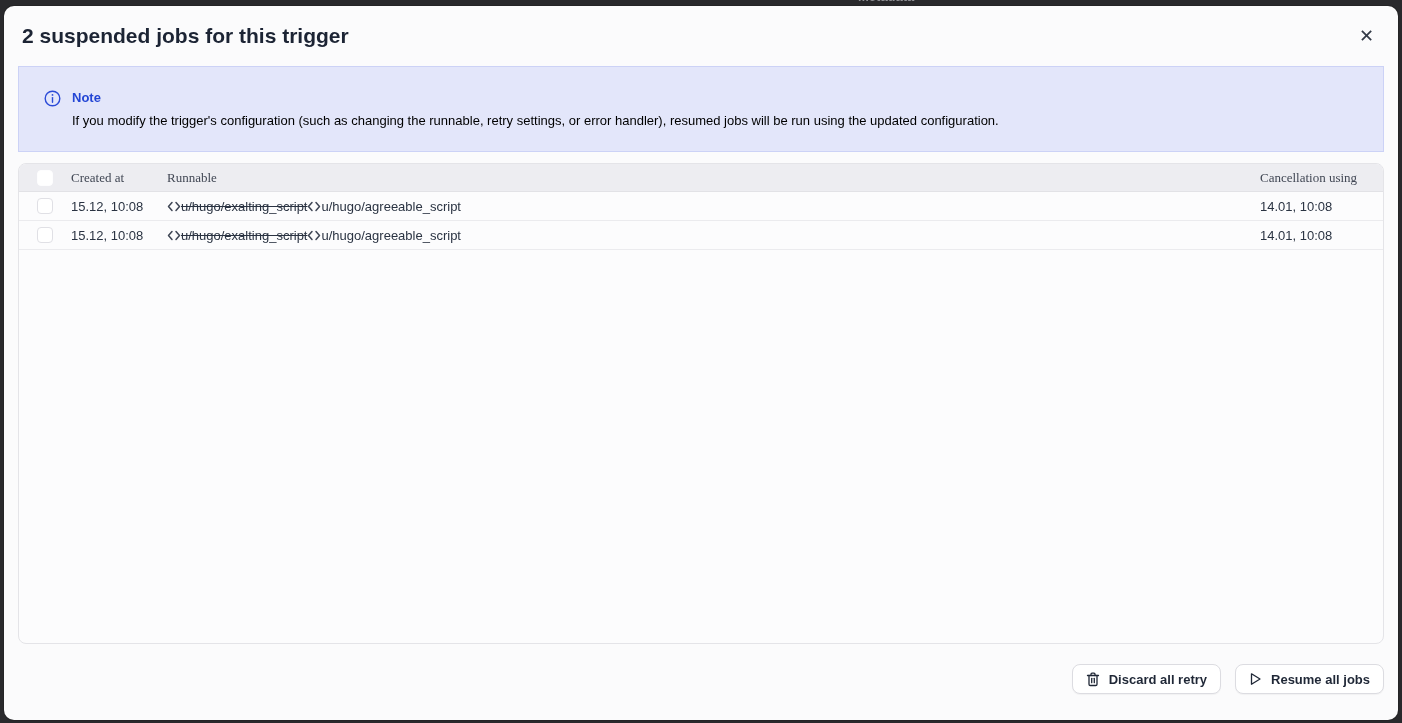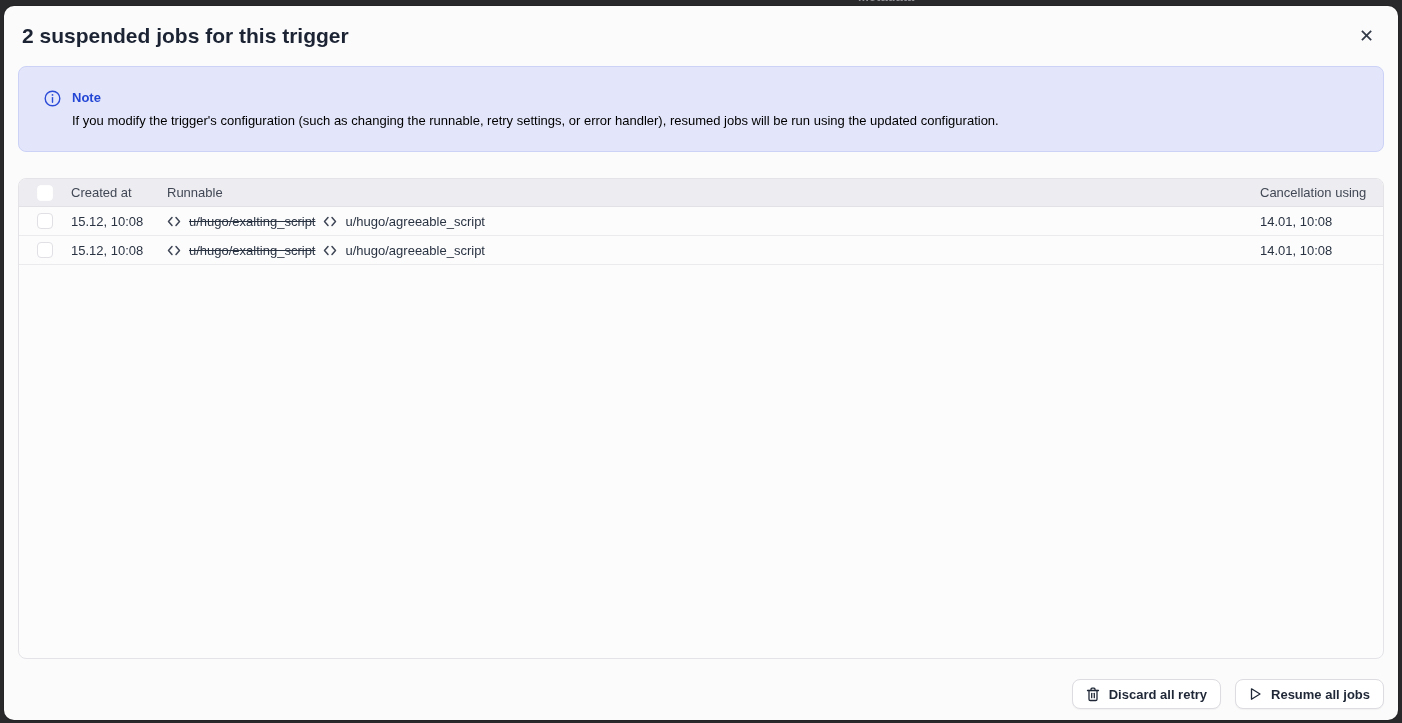--- a/index.html
+++ b/index.html
@@ -44,24 +44,24 @@
     font-size: 18px; line-height: 1; color: #333a47;
     padding: 4px 6px;
   }
 
   
   .note {
     flex: 0 0 auto;
     height: 86px;
     background: #e3e6fa;
     border: 1px solid #ccd2f6;
-    border-radius: 8px;
+    border-radius: 0;
     padding: 23px 24px 0 25px;
     display: flex; align-items: flex-start;
-    margin-bottom: 26px;
+    margin-bottom: 11px;
   }
   .note-icon { flex: 0 0 auto; margin-right: 11px; margin-top: 0px; display: inline-flex; }
   .note-texts { display: flex; flex-direction: column; gap: 8px; }
   .note-title { font-size: 13px; font-weight: 700; color: #2446d5; }
   .note-body  { font-size: 13px; color: #000000; }
 
   
   .table-card {
     flex: 0 0 auto;
     height: 481px;
@@ -73,36 +73,36 @@
   }
   .t-row {
     display: grid;
     grid-template-columns: 52px 96px 1fr 123px;
     align-items: center;
   }
   .t-head {
     height: 28px;
     background: #ededf1;
     border-bottom: 1px solid #e2e2e6;
-    font-size: 13px; color: #414754;
+    font-size: 13px; color: #414754; font-family: Liberation Serif, serif;
   }
   .t-data {
     height: 29px;
     border-bottom: 1px solid #ebebee;
     font-size: 13px; color: #2a3342;
     background: #fcfcfd;
   }
   .cell-check { display: flex; justify-content: center; }
   .checkbox {
     width: 16px; height: 16px; border-radius: 4px;
     background: #ffffff; border: 1px solid #e0e0e5;
     cursor: pointer;
   }
   .t-head .checkbox { border-color: #fdfdfe; }
-  .runnable-cell { display: flex; align-items: center; gap: 8px; }
+  .runnable-cell { display: flex; align-items: center; }
   .code-icon { display: inline-flex; flex: 0 0 auto; }
   .struck { text-decoration: line-through; }
 
   .table-spacer { flex: 1 1 auto; }
 
   .table-footer {
     flex: 0 0 auto;
     height: 34px;
     border-top: 1px solid #e6e6e9;
     display: flex; align-items: center; justify-content: flex-end;

